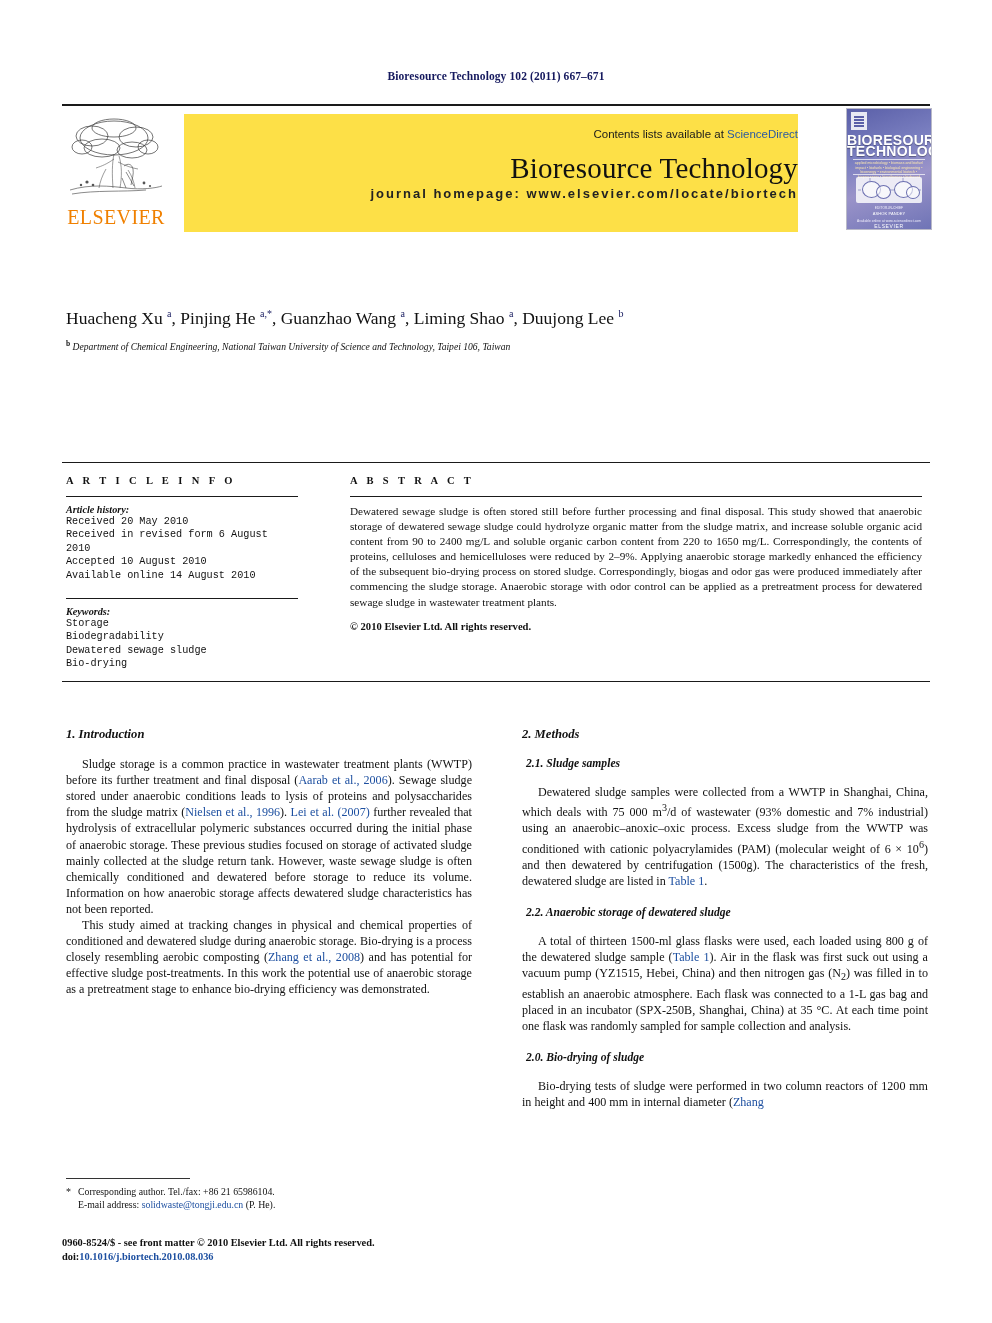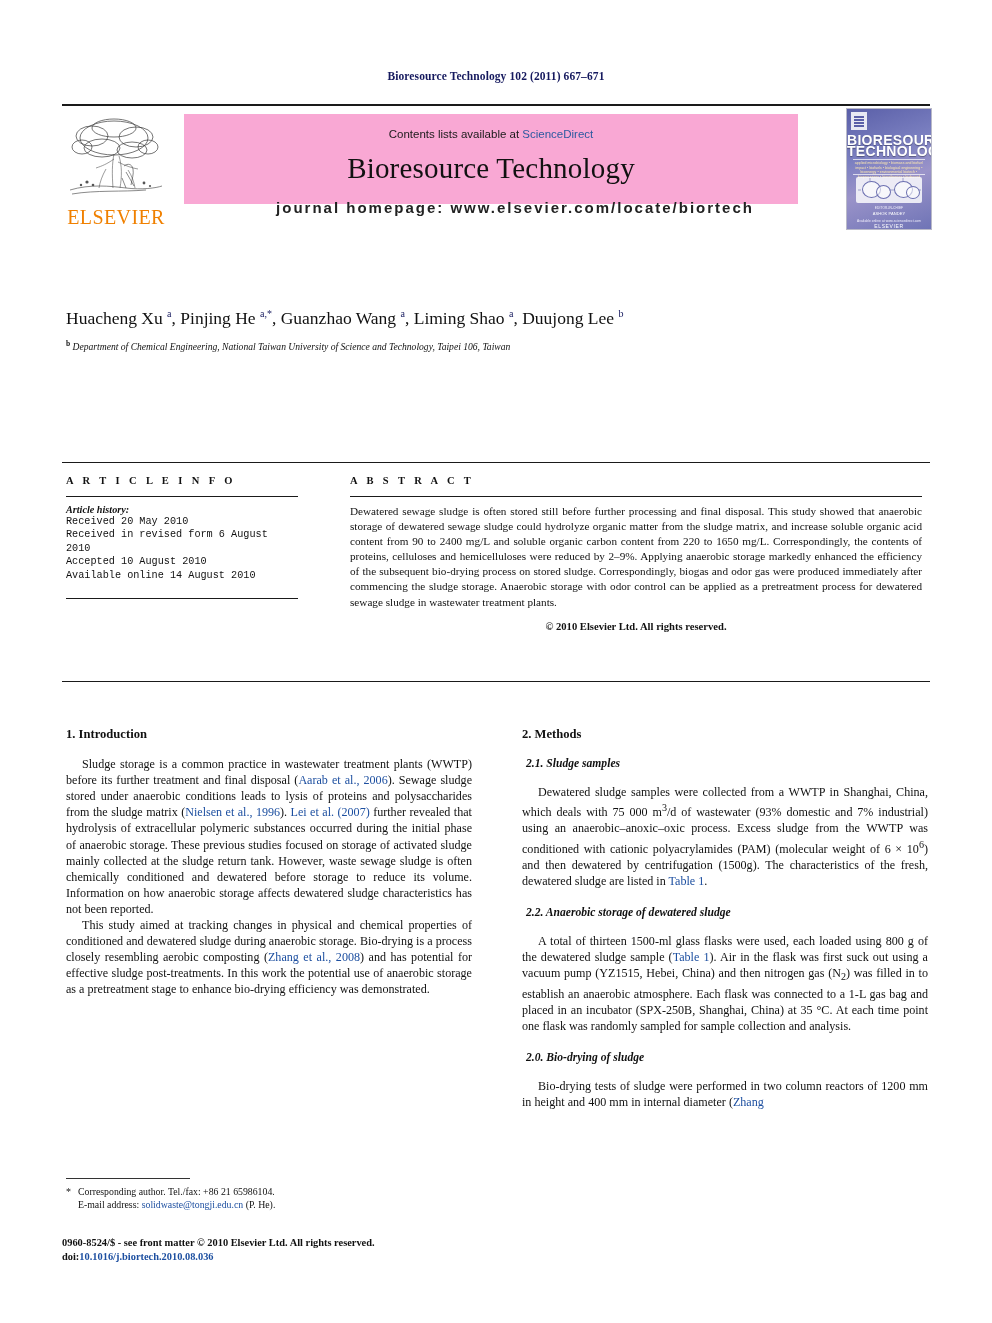--- a/index.html
+++ b/index.html
@@ -69,45 +69,45 @@
     font-size: 20px;
     letter-spacing: 0.4px;
     color: #f08000;
     font-weight: normal;
   }
   .journal-band {
     position: absolute;
     left: 122px;
     top: 8px;
     width: 614px;
-    height: 90px;
-    background: #f9a8d4;
-    text-align: center;
+    height: 118px;
+    background: #fde047;
+    text-align: right;
   }
   .contents-line {
     font-family: "Liberation Sans", sans-serif;
     font-size: 11.5px;
     color: #1a1a1a;
     padding-top: 14px;
   }
   .contents-line .sd-link {
     color: #2c5aa0;
   }
   .journal-title {
     font-family: "Liberation Serif", serif;
     font-size: 29px;
     color: #111;
     margin-top: 12px;
     letter-spacing: 0.2px;
   }
   .homepage-line {
     font-family: "Liberation Sans", sans-serif;
-    font-size: 15px;
+    font-size: 13px;
     color: #222;
-    margin-top: 14px;
+    margin-top: 1px;
     letter-spacing: 2.0px;
     font-weight: bold;
     padding-left: 48px;
   }
   .cover-thumb {
     position: absolute;
     left: 784px;
     top: 2px;
     width: 84px;
     height: 120px;
@@ -276,21 +276,21 @@
   .kw-block { margin-top: 6px; }
   .abs-text {
     font-family: "Liberation Serif", serif;
     font-size: 11.2px;
     line-height: 15.1px;
     text-align: justify;
     color: #111;
   }
   .copyright {
     margin-top: 11px;
-    text-align: center;
+    text-align: left;
     font-family: "Liberation Serif", serif;
     font-size: 10.6px;
     font-weight: bold;
     color: #111;
   }
 
   
   .body-col {
     position: absolute;
     top: 726px;
@@ -302,20 +302,21 @@
     color: #111;
   }
   .col-left  { left: 66px; }
   .col-right { left: 522px; }
   .h2 {
     font-family: "Liberation Serif", serif;
     font-weight: bold;
     font-size: 12.6px;
     margin: 0 0 14px 0;
     text-align: left;
+    font-style: italic;
   }
   .h3 {
     font-family: "Liberation Serif", serif;
     font-weight: bold;
     font-style: italic;
     font-size: 11.6px;
     margin: 16px 0 12px 4px;
     text-align: left;
   }
   p.para {
@@ -471,20 +472,29 @@
         <div class="sec-label">A R T I C L E   I N F O</div>
         <hr class="hr-thin">
         <div class="info-head">Article history:</div>
         <div class="info-line">
           <div>Received 20 May 2010</div>
           <div>Received in revised form 6 August 2010</div>
           <div>Accepted 10 August 2010</div>
           <div>Available online 14 August 2010</div>
         </div>
         <hr class="hr-thin" style="margin-top:16px;">
+        <div class="kw-block">
+          <div class="info-head">Keywords:</div>
+          <div class="info-line">
+            <div>Storage</div>
+            <div>Biodegradability</div>
+            <div>Dewatered sewage sludge</div>
+            <div>Bio-drying</div>
+          </div>
+        </div>
       </div>
 
       <div class="col-abs">
         <div class="sec-label">A B S T R A C T</div>
         <hr class="hr-thin">
         <div class="abs-text">Dewatered sewage sludge is often stored still before further processing and final disposal. This study showed that anaerobic storage of dewatered sewage sludge could hydrolyze organic matter from the sludge matrix, and increase soluble organic acid content from 90 to 2400 mg/L and soluble organic carbon content from 220 to 1650 mg/L. Correspondingly, the contents of proteins, celluloses and hemicelluloses were reduced by 2–9%. Applying anaerobic storage markedly enhanced the efficiency of the subsequent bio-drying process on stored sludge. Correspondingly, biogas and odor gas were produced immediately after commencing the sludge storage. Anaerobic storage with odor control can be applied as a pretreatment process for dewatered sewage sludge in wastewater treatment plants.</div>
         <div class="copyright">© 2010 Elsevier Ltd. All rights reserved.</div>
       </div>
 
     </div>

